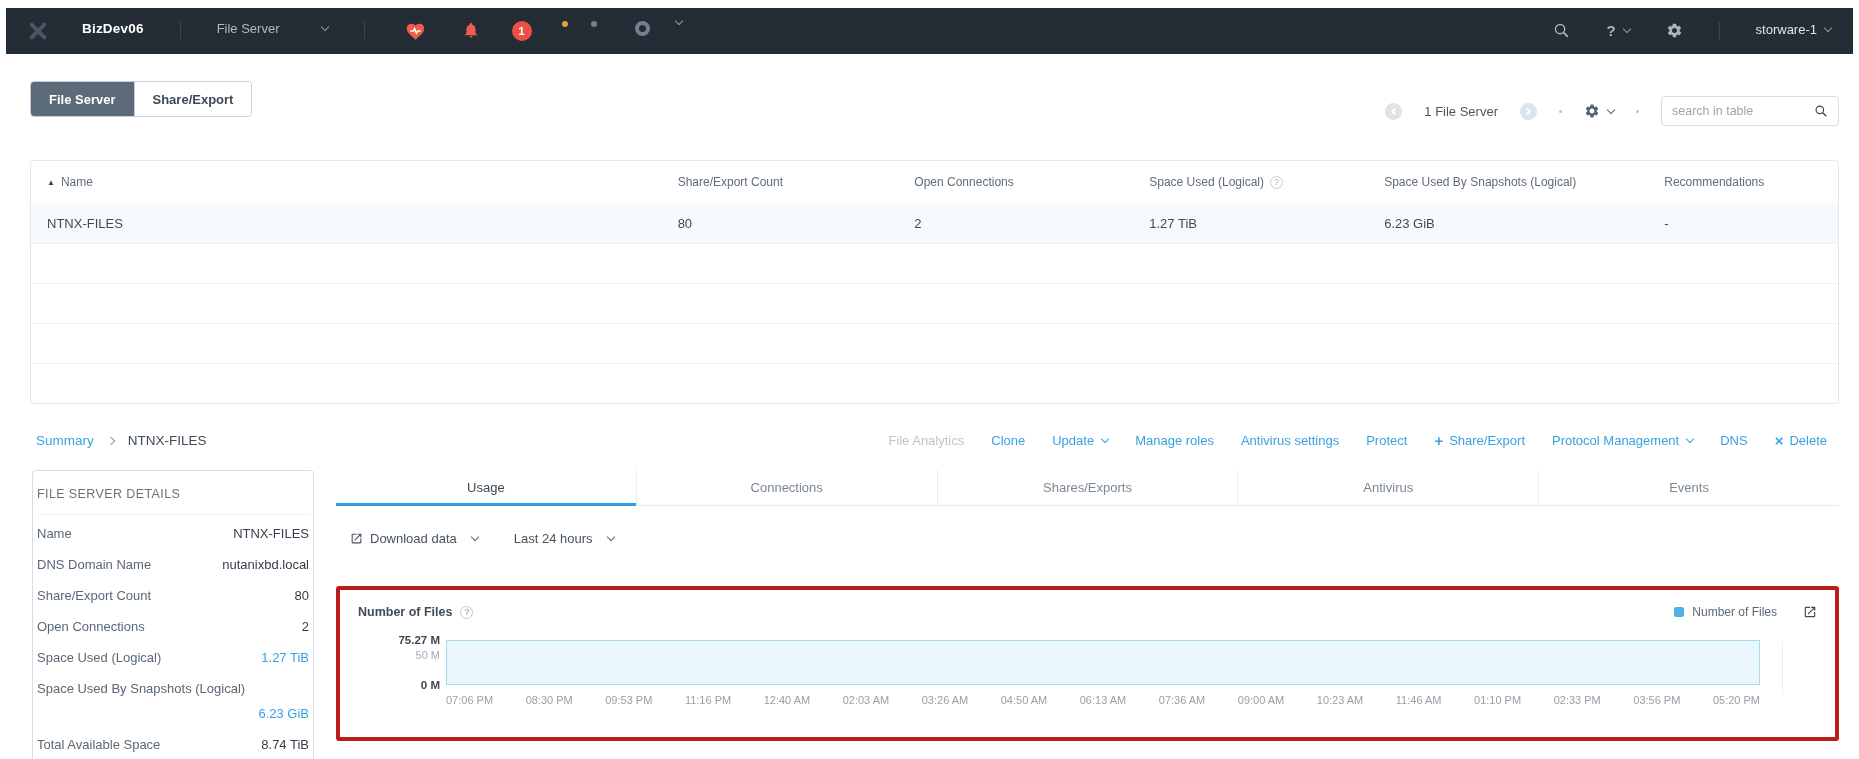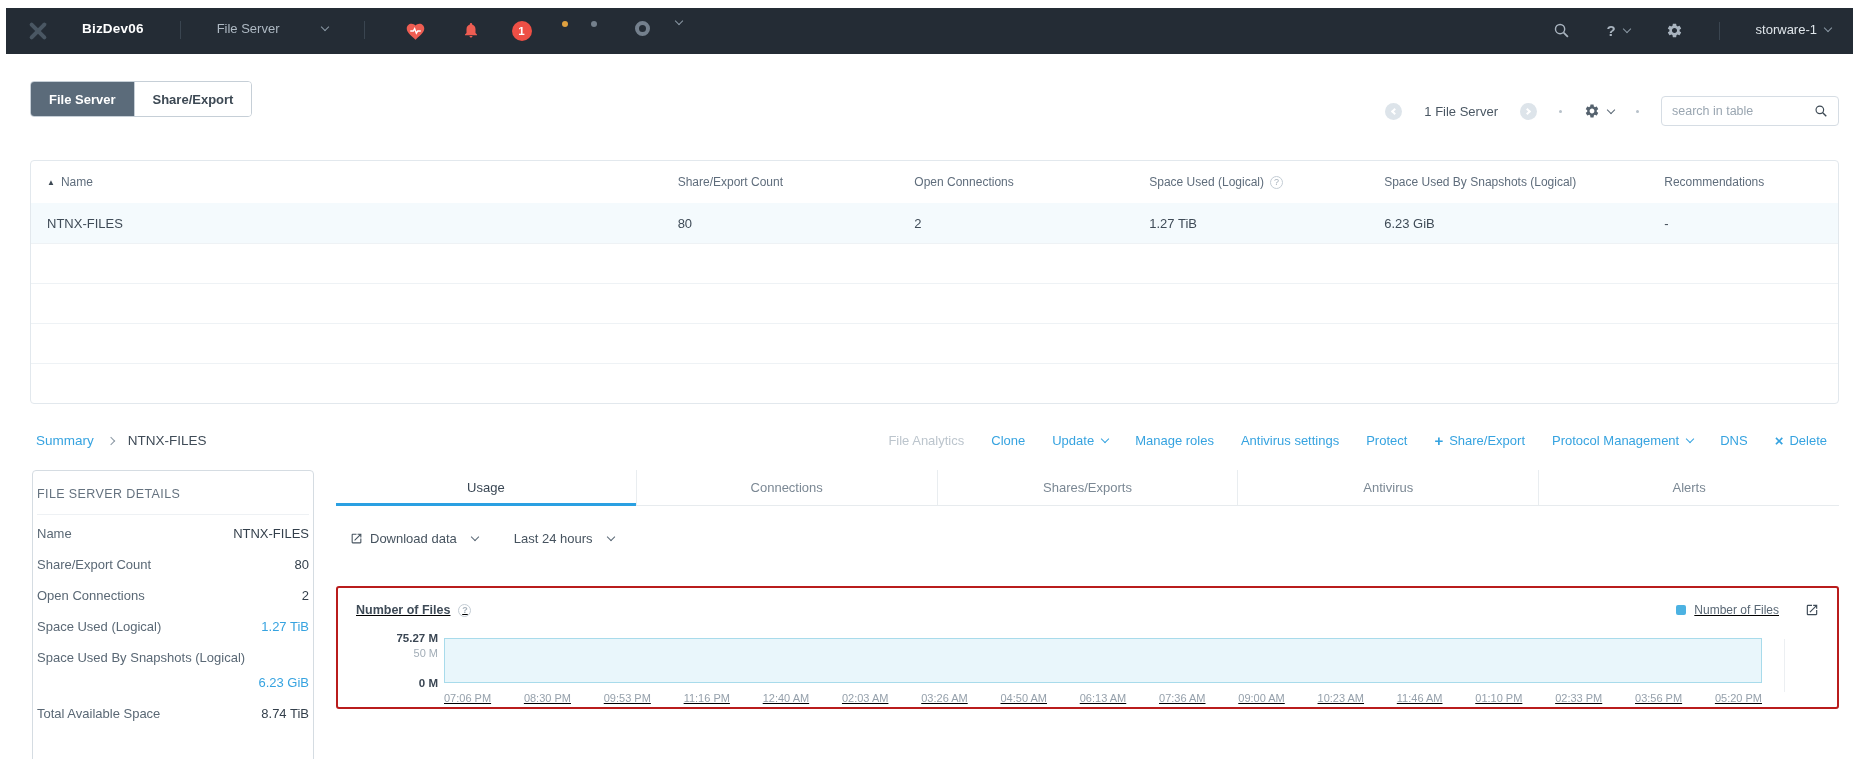--- a/index.html
+++ b/index.html
@@ -83,21 +83,21 @@
   .content { flex:1; min-width:0; }
   .tabs { display:flex; height:36px; border-bottom:1px solid #e7ebee;text-align:right; }
   .tab { flex:1; display:flex; align-items:center; justify-content:center; font-size:13px; color:#7b8894; border-right:1px solid #e9edf0; position:relative; cursor:pointer; }
   .tab:last-child { border-right:0; }
   .tab.active { color:#3a4754; }
   .tab.active::after { content:''; position:absolute; left:0; right:0; bottom:-1px; height:3px; background:#2aa0e2; }
   .ctl-row { display:flex; align-items:center; gap:36px; margin:22px 0 0 14px; font-size:13px; color:#46535f; height:20px; }
   .ctl { display:flex; align-items:center; gap:7px; cursor:pointer; }
 
   
-  .card { border:2px solid #b91c1c; border-radius:3px; margin-top:38px; padding:15px 18px 0; height:123px; background:#fff;text-decoration:underline; }
+  .card { border:4px solid #b91c1c; border-radius:3px; margin-top:38px; padding:15px 18px 0; height:155px; background:#fff; }
   .card-head { display:flex; justify-content:space-between; align-items:center; }
   .card-title { display:flex; align-items:center; gap:8px; font-size:12.5px; font-weight:bold; color:#3f4b57; }
   .card-right { display:flex; align-items:center; gap:26px; }
   .legend { display:flex; align-items:center; gap:8px; font-size:12px; color:#5a6875; }
   .lg-sq { width:10px; height:10px; border-radius:2px; background:#4cb2e2; }
   .plot { display:flex; margin-top:21px; }
   .ylab { width:82px; position:relative; height:45px; margin-right:6px; font-size:11px; }
   .yl { position:absolute; right:0; white-space:nowrap; }
   .yl.max { top:-6px; font-weight:bold; color:#3a4653; font-size:11.5px; }
   .yl.mid { top:9px; color:#a2adb7; }
@@ -287,20 +287,24 @@
   <div class="main">
 
     <div class="details">
       <div class="d-title">FILE SERVER DETAILS</div>
       <div class="d-div"></div>
       <div class="d-row">
         <span class="d-label">Name</span>
         <span class="d-val">NTNX-FILES</span>
       </div>
       <div class="d-row">
+        <span class="d-label">DNS Domain Name</span>
+        <span class="d-val">nutanixbd.local</span>
+      </div>
+      <div class="d-row">
         <span class="d-label">Share/Export Count</span>
         <span class="d-val">80</span>
       </div>
       <div class="d-row">
         <span class="d-label">Open Connections</span>
         <span class="d-val">2</span>
       </div>
       <div class="d-row">
         <span class="d-label">Space Used (Logical)</span>
         <span class="d-val link">1.27 TiB</span>
@@ -314,21 +318,21 @@
         <span class="d-val">8.74 TiB</span>
       </div>
     </div>
 
     <div class="content">
       <div class="tabs">
         <div class="tab active">Usage</div>
         <div class="tab">Connections</div>
         <div class="tab">Shares/Exports</div>
         <div class="tab">Antivirus</div>
-        <div class="tab">Alerts</div>
+        <div class="tab">Events</div>
       </div>
 
       <div class="ctl-row">
         <span class="ctl">
           <svg class="ic" width="13" height="13" style="color:#46535f">
               <use href="#i-export"></use>
             </svg>
           <span>Download data</span>
           <span class="chev dark"></span>
         </span>

